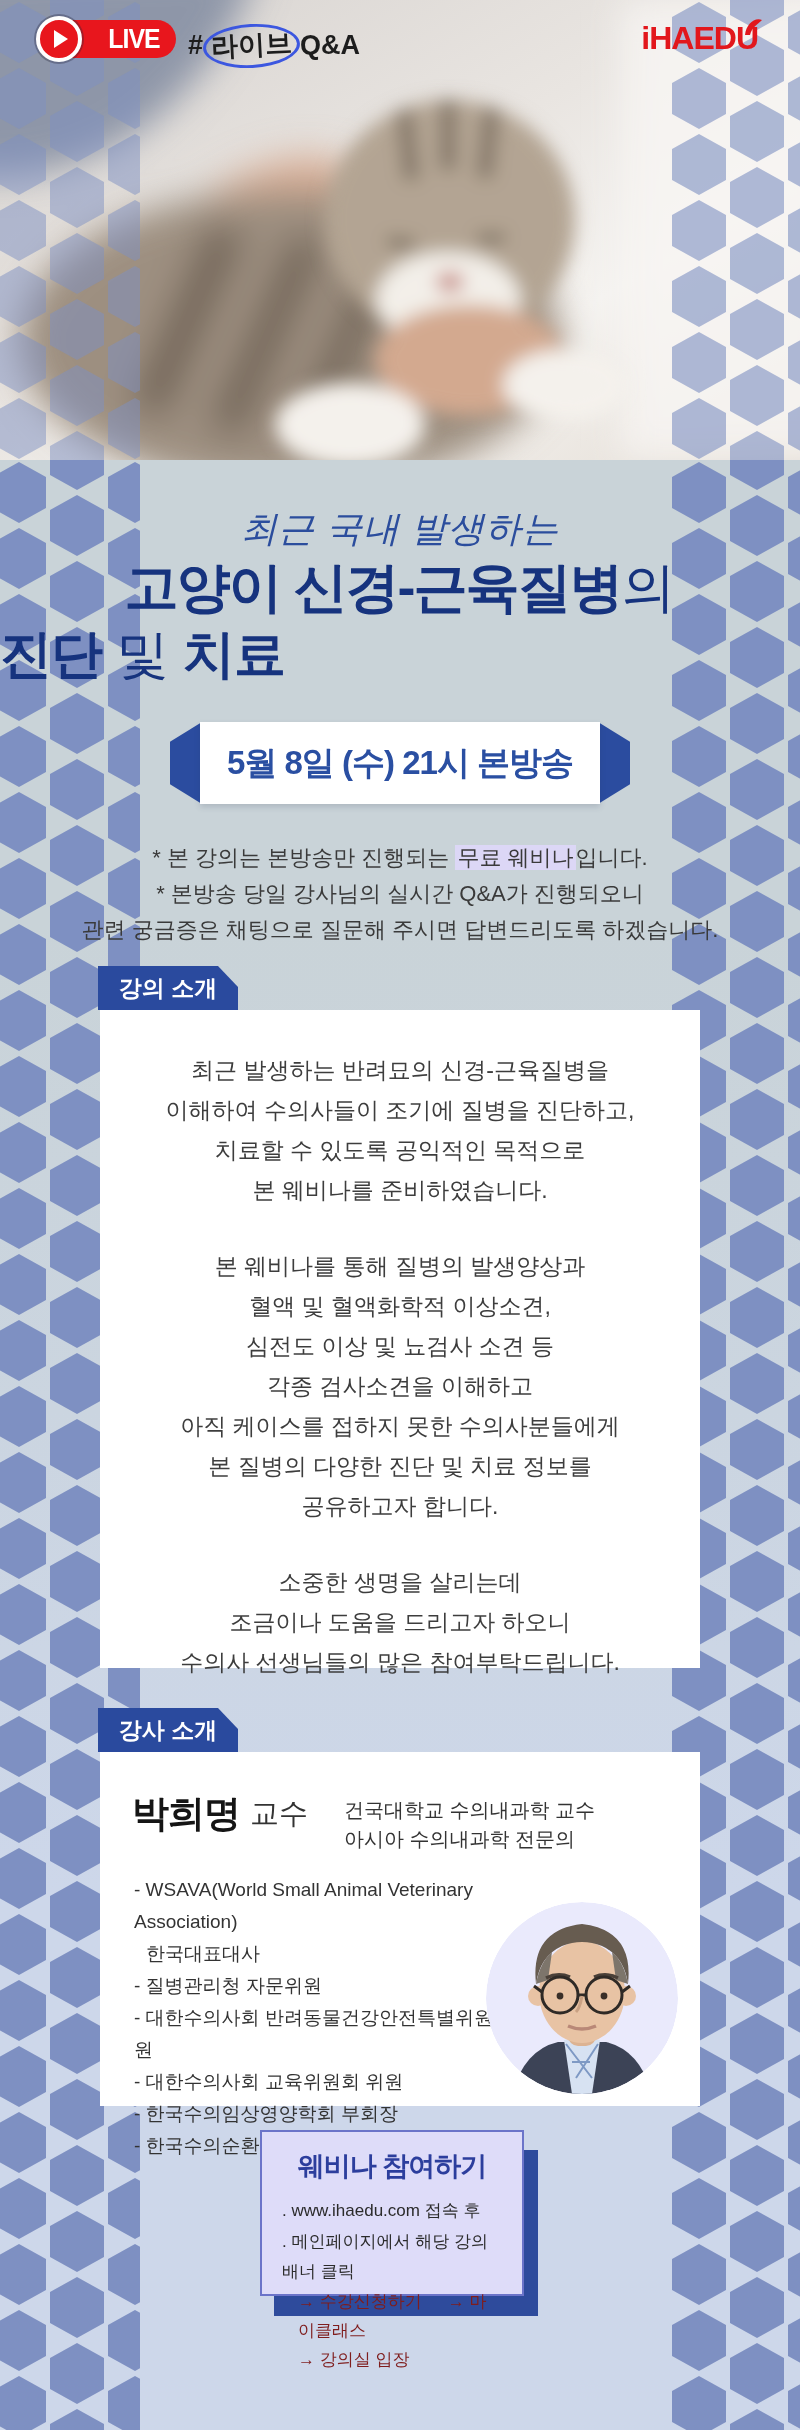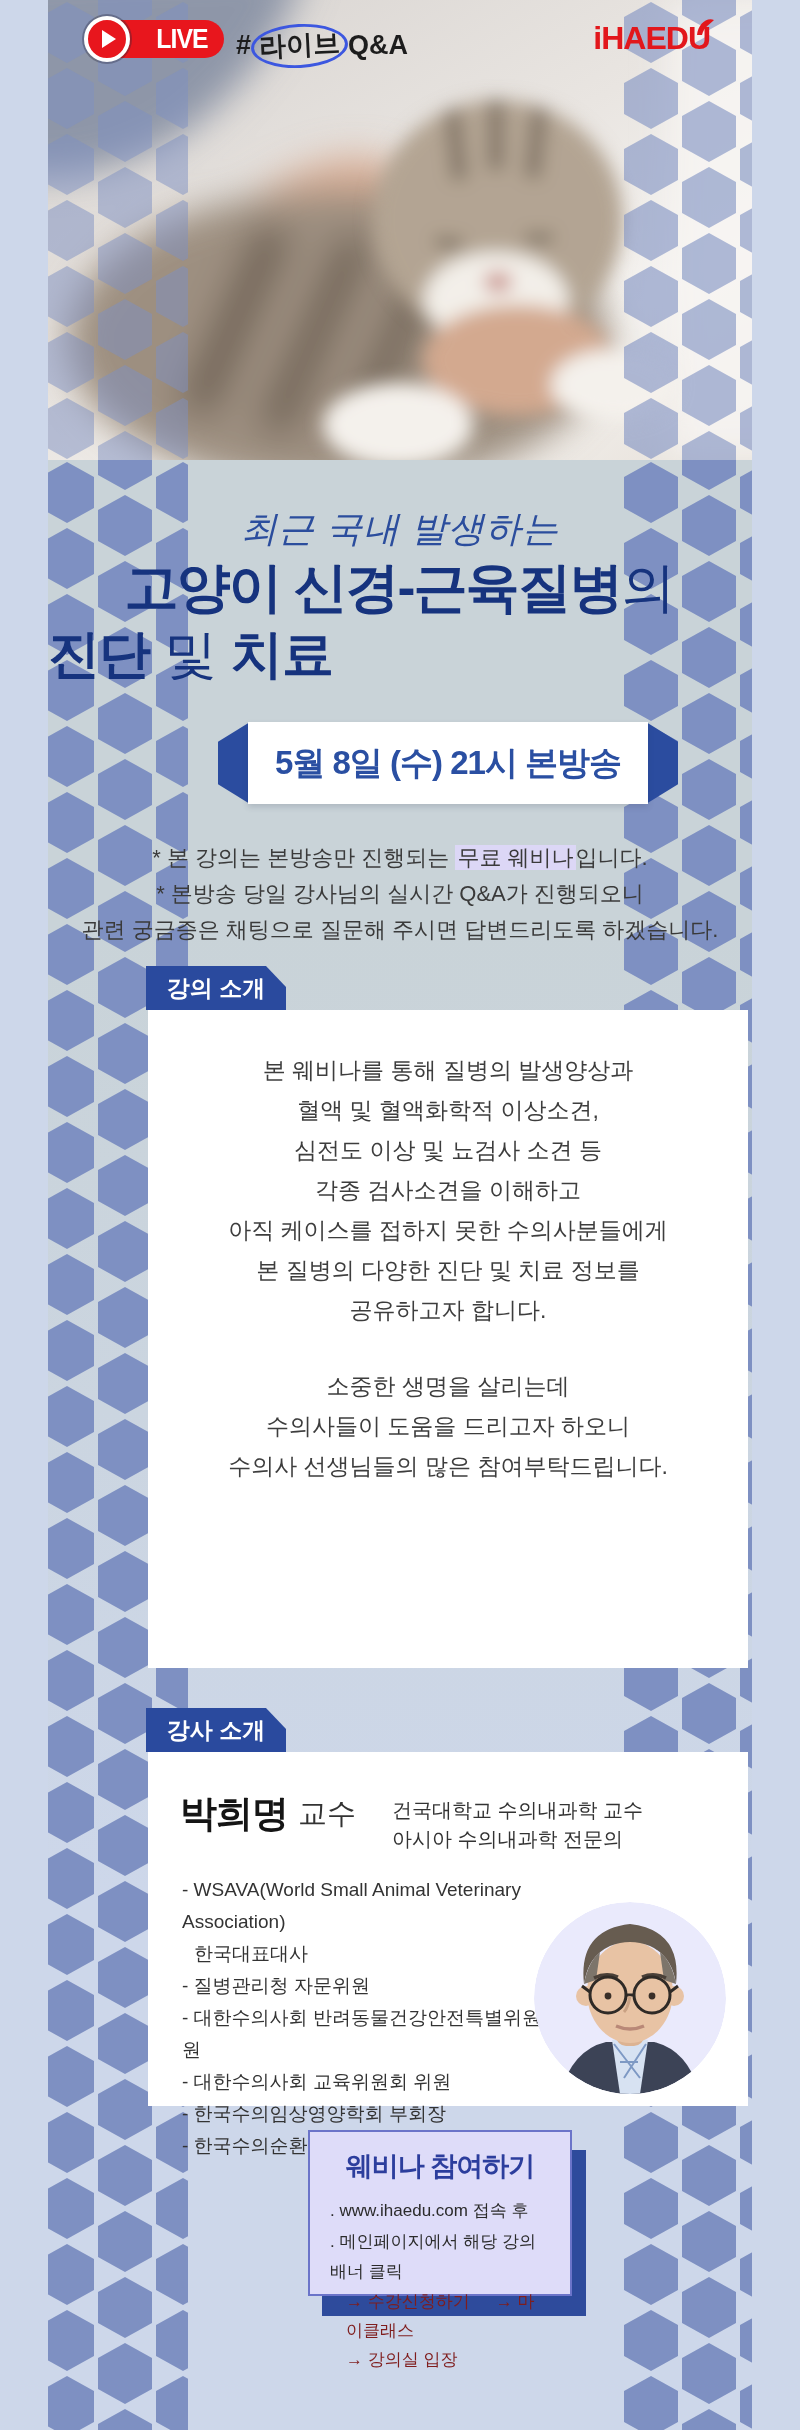--- a/index.html
+++ b/index.html
@@ -1,16 +1,16 @@
 <!DOCTYPE html>
 <html><head>
 <meta charset="utf-8">
 <style>
   html,body{margin:0;padding:0;background:#cdd7ea;}
-  .page{position:relative;width:704px;height:2430px;margin:0 auto;overflow:hidden;
+  .page{position:relative;width:800px;height:2430px;margin:0 auto;overflow:hidden;
         font-family:"Liberation Sans","DejaVu Sans",sans-serif;
         background:linear-gradient(180deg,#c9d3d8 0%,#c9d3d8 38%,#cbd5e0 58%,#cdd7ea 78%,#cdd7ea 100%);}
 
   
   .hexstrip{position:absolute;z-index:2;pointer-events:none;}
   .hs-left-main{left:-10px;top:460px;width:150px;height:1970px;}
   .hs-right-main{right:-10px;top:460px;width:140px;height:1970px;}
   .hs-left-photo{left:-10px;top:0;width:150px;height:460px;opacity:.5;}
   .hs-right-photo{right:-10px;top:0;width:140px;height:460px;opacity:.6;}
 
@@ -188,31 +188,37 @@
 
   <div class="notes">
     <div><span>* 본 강의는 본방송만 진행되는 </span><span class="hl">무료 웨비나</span><span>입니다.</span></div>
     <div>* 본방송 당일 강사님의 실시간 Q&amp;A가 진행되오니</div>
     <div>관련 궁금증은 채팅으로 질문해 주시면 답변드리도록 하겠습니다.</div>
   </div>
 
   <div class="tag tag1">강의 소개</div>
   <div class="whitebox box1">
     <div class="para">
+      <div>최근 발생하는 반려묘의 신경-근육질병을</div>
+      <div>이해하여 수의사들이 조기에 질병을 진단하고,</div>
+      <div>치료할 수 있도록 공익적인 목적으로</div>
+      <div>본 웨비나를 준비하였습니다.</div>
+    </div>
+    <div class="para">
       <div>본 웨비나를 통해 질병의 발생양상과</div>
       <div>혈액 및 혈액화학적 이상소견,</div>
       <div>심전도 이상 및 뇨검사 소견 등</div>
       <div>각종 검사소견을 이해하고</div>
       <div>아직 케이스를 접하지 못한 수의사분들에게</div>
       <div>본 질병의 다양한 진단 및 치료 정보를</div>
       <div>공유하고자 합니다.</div>
     </div>
     <div class="para">
       <div>소중한 생명을 살리는데</div>
-      <div>수의사들이 도움을 드리고자 하오니</div>
+      <div>조금이나 도움을 드리고자 하오니</div>
       <div>수의사 선생님들의 많은 참여부탁드립니다.</div>
     </div>
   </div>
 
   <div class="tag tag2">강사 소개</div>
   <div class="whitebox box2">
     <div class="namerow">
       <span class="sp-name">박희명</span>
       <span class="sp-suffix">교수</span>
       <div class="sp-aff">

